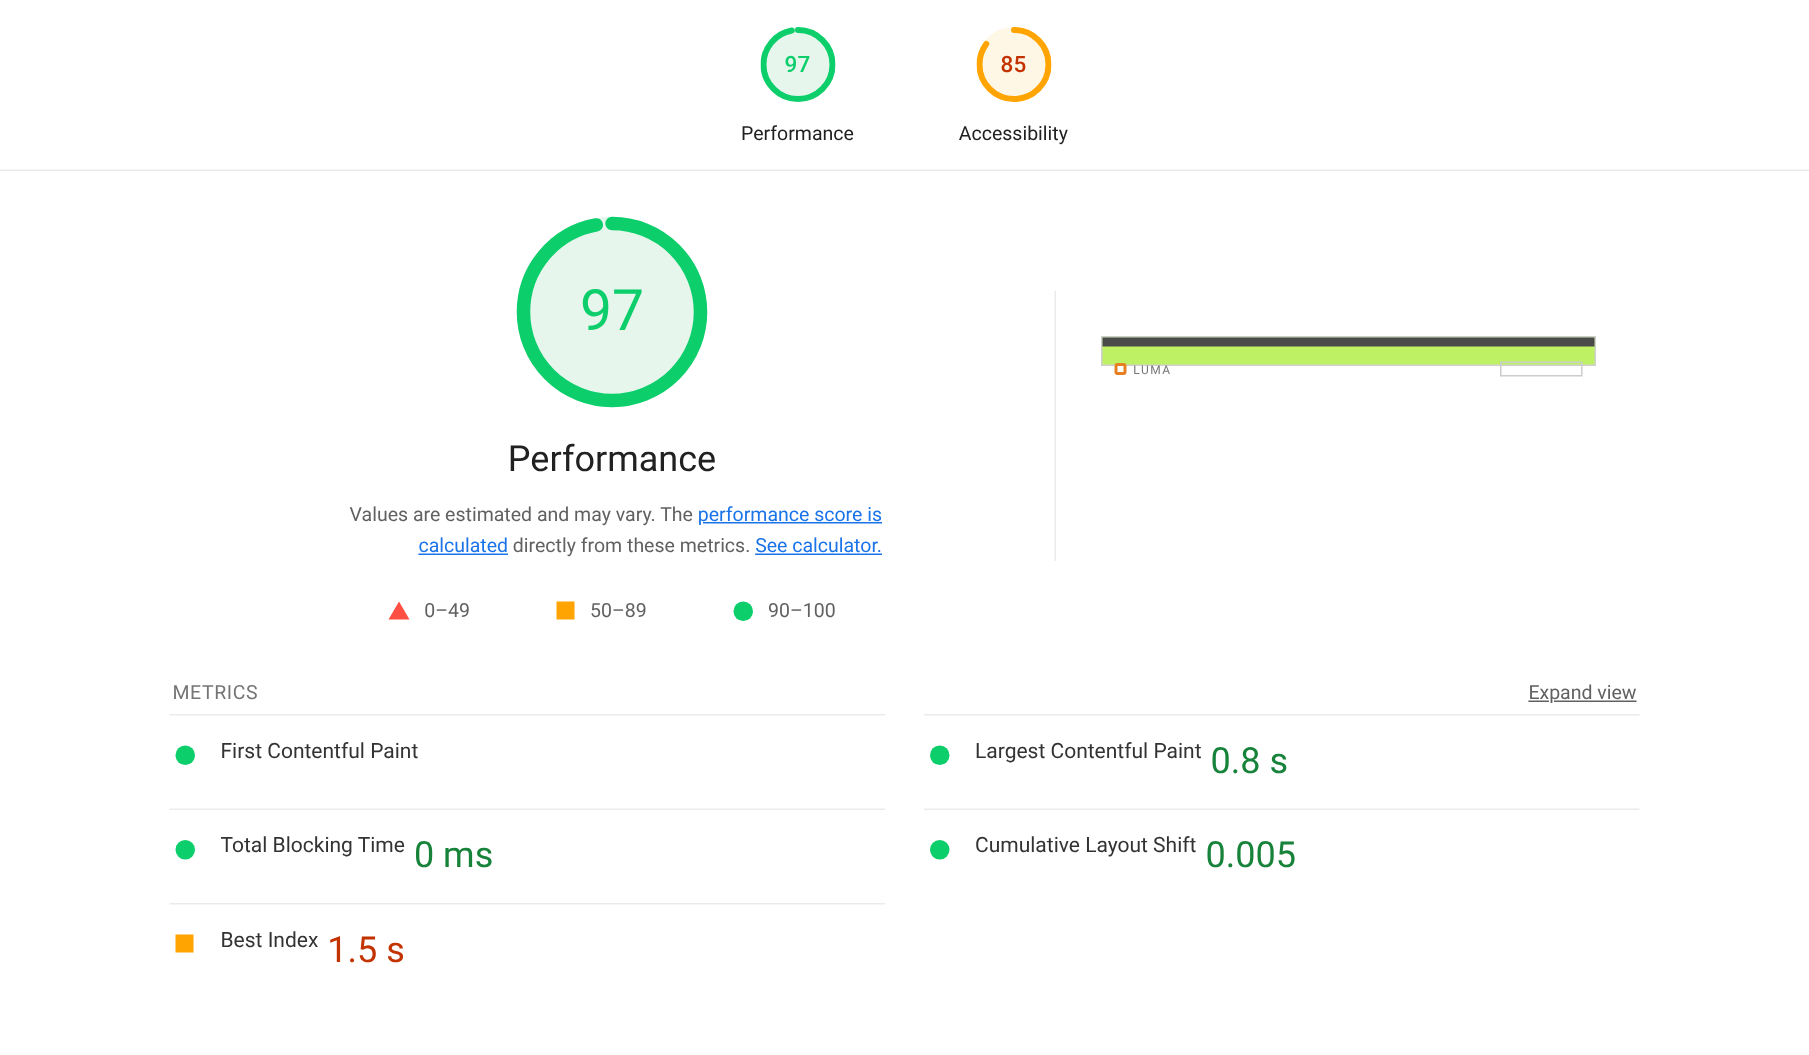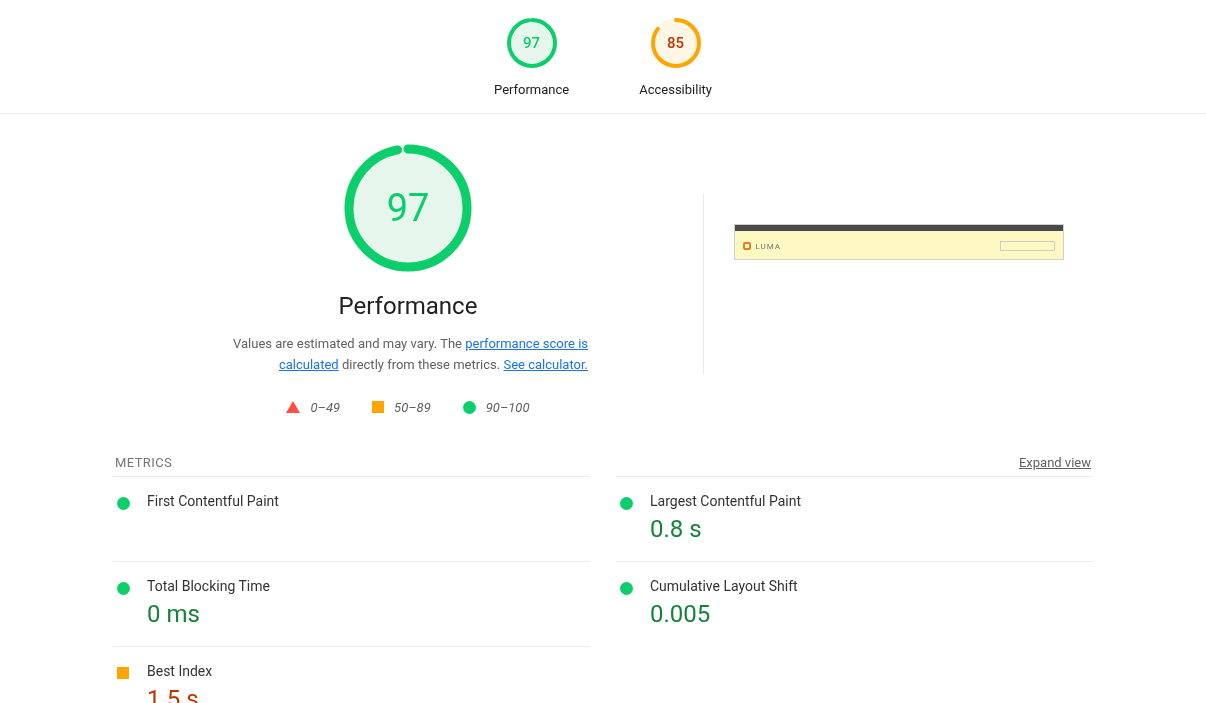--- a/index.html
+++ b/index.html
@@ -80,37 +80,37 @@
     position:absolute;inset:0;
     display:flex;align-items:center;justify-content:center;
     font-size:38px;font-weight:400;color:var(--green);
   }
   .hero-title{font-size:24px;margin:20px 0 14px;color:#212121;font-weight:400;}
   .hero-desc{
     font-size:13px;color:var(--muted);text-align:right;max-width:360px;line-height:1.6;
   }
   .hero-desc a{color:var(--link);text-decoration:underline;}
   .legend{
-    display:flex;gap:32px;margin-top:24px;align-items:flex-end;
-    font-size:13px;color:var(--muted);font-style:italic;
+    display:flex;gap:58px;margin-top:24px;align-items:flex-end;
+    font-size:13px;color:var(--muted);
   }
   .legend-item{display:flex;align-items:center;gap:10px;}
   .tri{width:0;height:0;border-left:7px solid transparent;border-right:7px solid transparent;border-bottom:12px solid var(--red);}
   .sq{width:12px;height:12px;background:var(--orange);}
   .dot{width:13px;height:13px;border-radius:50%;background:var(--green);}
   .hero-right{
     width:390px;
     border-left:1px solid var(--border);
     min-height:180px;
     margin-top:50px;
     display:flex;align-items:flex-start;justify-content:center;
     padding-top:30px;
   }
   .thumb{
-    width:330px;height:36px;border:1px solid #d0d0d0;position:relative;background:#fef9c3;
+    width:330px;height:20px;border:1px solid #d0d0d0;position:relative;background:#bef264;
   }
   .thumb-top{height:6px;background:#4a4a4a;}
   .thumb-body{display:flex;align-items:center;height:30px;padding:0 8px;gap:5px;}
   .thumb-logo{width:8px;height:8px;border:2px solid #e67e22;border-radius:2px;}
   .thumb-text{font-size:8px;color:#777;letter-spacing:1px;}
   .thumb-search{margin-left:auto;width:55px;height:10px;border:1px solid #ccc;}
   
   .metrics-head{
     display:flex;justify-content:space-between;align-items:flex-end;
     margin-top:30px;
@@ -124,21 +124,21 @@
     column-gap:26px;
   }
   .metric{
     border-top:1px solid var(--border);
     padding:16px 4px 18px 4px;
     display:flex;
     gap:16px;
   }
   .metric .bullet{flex:0 0 14px;margin-top:4px;}
   .bullet .dot{width:13px;height:13px;}
-  .metric-body{display:flex;flex-direction:column;gap:6px;}
+  .metric-body{display:flex;flex-direction:row;gap:6px;}
   .metric-label{font-size:14px;color:#333;}
   .metric-value{font-size:24px;font-weight:400;}
   .metric.green .metric-value{color:#178239;}
   .metric.orange .metric-value{color:#c33300;}
 </style>
 </head>
 <body>
 
 <div class="scorebar">
   <div class="score-item">

